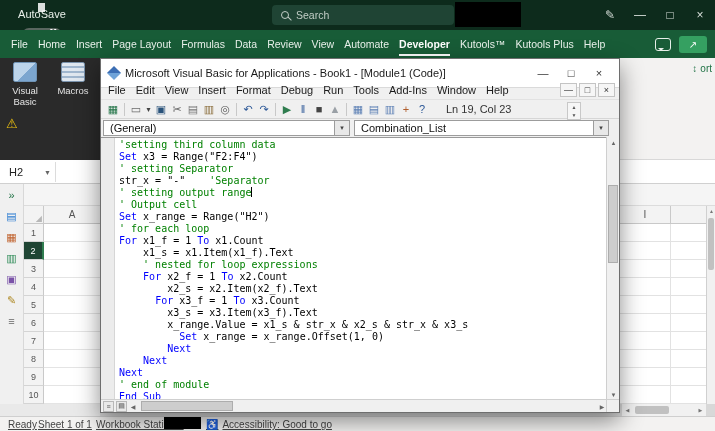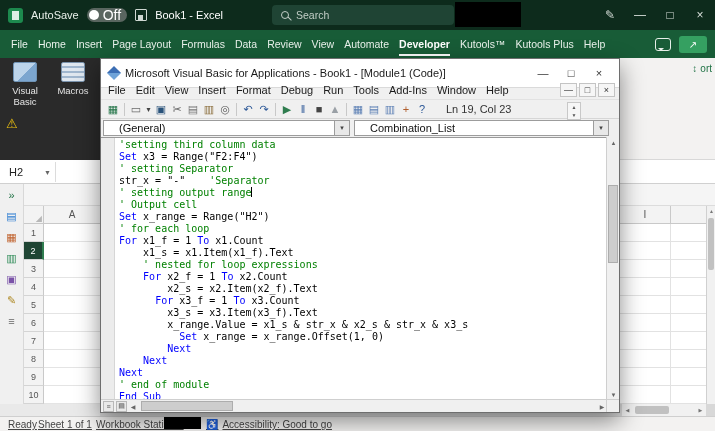--- a/index.html
+++ b/index.html
@@ -1,21 +1,21 @@
 <!DOCTYPE html>
 <html><head>
 <meta charset="utf-8">
 <style>
   * { margin:0; padding:0; box-sizing:border-box; }
   html,body { width:715px; height:431px; }
   body { position:relative; overflow:hidden; background:#d8d8d8; font-family:"Liberation Sans",sans-serif; }
 
   
   .titlebar { position:absolute; left:0; top:0; width:715px; height:30px; background:#0d2b1c; color:#e8efe9; }
-  .tb-left { position:absolute; left:8px; top:0; height:30px; display:flex; align-items:center; gap:8px; font-size:11px; }
+  .tb-left { position:absolute; left:8px; top:0; height:30px; display:flex; align-items:center; gap:8px; font-size:11px;flex-direction:column; }
   .xl-ico { width:15px; height:15px; background:#1d8a4e; border-radius:3px; position:relative; }
   .xl-ico::after { content:""; position:absolute; left:4px; top:3px; width:7px; height:9px; background:#fff; opacity:.85; }
   .toggle { display:inline-flex; align-items:center; gap:4px; background:#5a6660; border-radius:8px; height:14px; padding:0 6px 0 2px; }
   .knob { width:10px; height:10px; border-radius:50%; background:#fff; }
   .toggle-txt { font-size:14px; color:#fff; }
   .save-ico { width:12px; height:12px; border:1.4px solid #cfd8d2; border-radius:1px; position:relative; }
   .save-ico::after { content:""; position:absolute; left:2px; bottom:0; width:5px; height:5px; background:#cfd8d2; }
   .doc-title { font-size:11px; color:#fff; }
   .searchbox { position:absolute; left:272px; top:5px; width:182px; height:20px; background:#1f4434; border-radius:4px; display:flex; align-items:center; gap:7px; padding-left:9px; }
   .mag { width:8px; height:8px; border:1.4px solid #c2cdc6; border-radius:50%; position:relative; }
@@ -109,21 +109,21 @@
   .cc { width:17px; height:14px; border:1px solid #c4c4c4; background:#f6f6f6; margin-left:2px; display:flex; align-items:center; justify-content:center; font-size:9px; color:#333; }
   .vba-toolbar { position:absolute; left:0; top:40px; width:100%; height:20px; border-top:1px solid #e2e2e2; border-bottom:1px solid #d6d6d6; }
   .vbicons { display:flex; align-items:center; height:100%; padding-left:4px; }
   .tbtn { width:16px; height:16px; display:flex; align-items:center; justify-content:center; font-size:11px; }
   .tbtn.narrow { width:9px; font-size:8px; }
   .tsep { width:1px; height:13px; background:#c8c8c8; margin:0 3px; }
   .lncol { position:absolute; left:345px; top:3px; font-size:11px; color:#333; }
   .spin { position:absolute; left:466px; top:2px; display:flex; flex-direction:column; border:1px solid #c8c8c8; background:#f6f6f6; }
   .spin span { font-size:5px; color:#555; width:12px; height:8px; display:flex; align-items:center; justify-content:center; }
   .vba-combos { position:absolute; left:0; top:60px; width:100%; height:18px; display:flex; padding:1px 2px; gap:4px; }
-  .combo { background:#fff; border:1px solid #9c9c9c; height:16px; font-size:11px; color:#111; display:flex; align-items:center; padding-left:15px; }
+  .combo { background:#fff; border:1px solid #9c9c9c; height:16px; font-size:11px; color:#111; display:flex; align-items:center; padding-left:6px; }
   .combo .lbl { white-space:nowrap; overflow:hidden; }
   .combo .dd { margin-left:auto; width:15px; height:100%; background:#e8e8e8; border-left:1px solid #9c9c9c; display:flex; align-items:center; justify-content:center; font-size:7px; color:#444; }
   .combo.cleft { width:247px; } .combo.cright { flex:1; margin-right:8px; }
 
   .code-wrap { position:absolute; left:0; top:78px; width:505px; height:264px; background:#fff; border-top:1px solid #999; overflow:hidden; }
   .code-margin { position:absolute; left:0; top:0; width:14px; height:100%; background:#ececec; border-right:1px solid #d6d6d6; }
   .code-lines { position:absolute; left:18px; top:1px; font-family:"DejaVu Sans Mono",monospace; font-size:10px; line-height:12px; white-space:pre; }
   .code-line { height:12px; }
   .tok-kw { color:#0000ff;margin-top:8px; } .tok-cm { color:#008000; } .tok-tx { color:#000; }
   .caret { display:inline-block; width:1px; height:10px; background:#000; vertical-align:-1px; }

